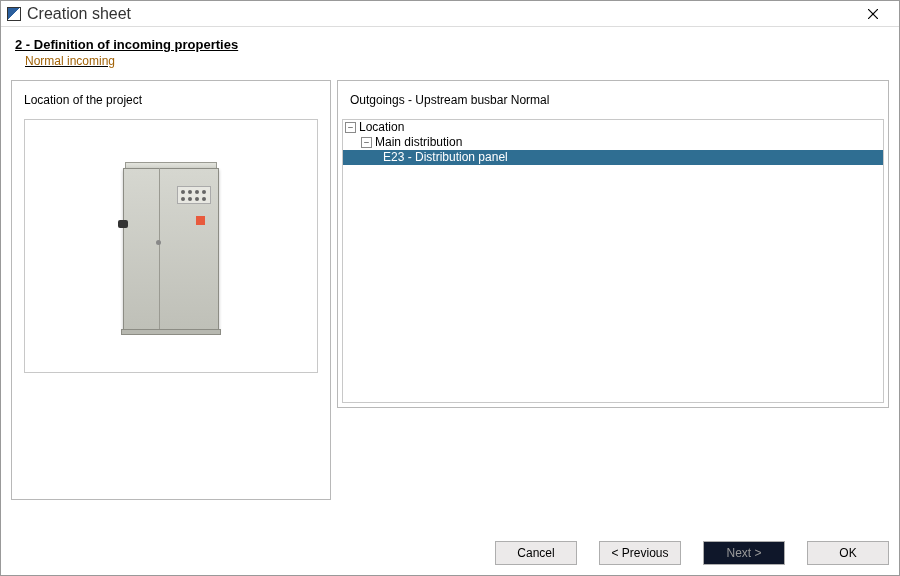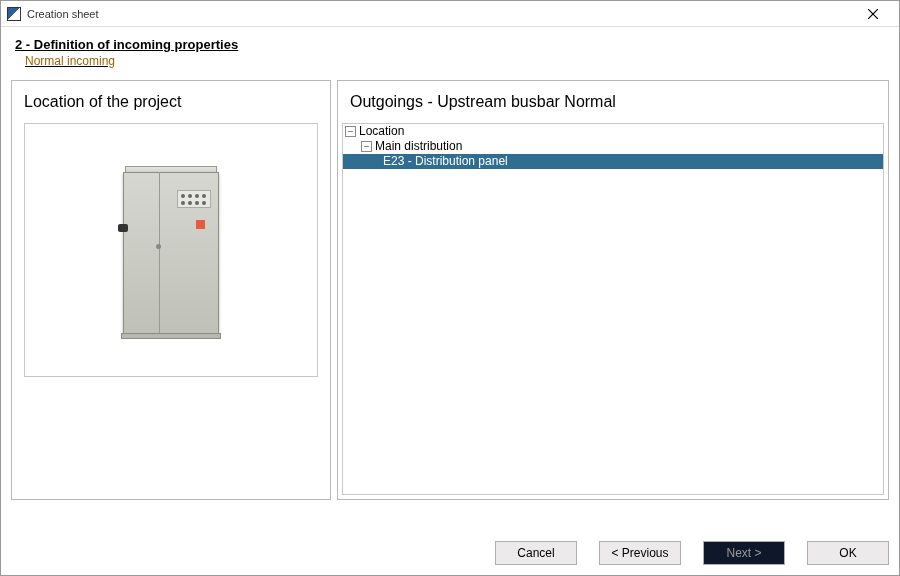--- a/index.html
+++ b/index.html
@@ -25,21 +25,21 @@
     padding: 0 6px 0 6px;
     border-bottom: 1px solid #ddd;
     background: #fff;
   }
   .titlebar .app-icon {
     width: 14px; height: 14px;
     margin-right: 6px;
     background: linear-gradient(135deg,#2b5f9e 50%, #fff 50%);
     border: 1px solid #333;
   }
-  .titlebar .title { flex: 1; font-size: 11px; color:#333;}
+  .titlebar .title { flex: 1; font-size: 16px; color:#333;}
   .titlebar .close {
     width: 40px; height: 24px;
     display: flex; align-items: center; justify-content: center;
     cursor: pointer;
   }
   .header {
     padding: 10px 14px 12px 14px;
     text-decoration: underline;
   }
   .header .step-title { font-weight: bold; font-size: 13px; margin-bottom: 2px;}
@@ -52,35 +52,35 @@
   }
   .panel-left {
     width: 320px;
     border: 1px solid #b8b8b8;
     padding: 12px 12px;
     margin-right: 6px;
     display: flex;
     flex-direction: column;
     height: 420px;
   }
-  .panel-title { font-size: 16px; margin-bottom: 12px; color:#000;}
+  .panel-title { font-size: 12px; margin-bottom: 12px; color:#000;}
   .image-box {
     border: 1px solid #c8c8c8;
     background:#fff;
     height: 254px;
     display:flex;
     align-items:center;
     justify-content:center;
     padding: 10px;
   }
   .panel-right {
     flex: 1;
     border: 1px solid #b8b8b8;
     padding: 12px 0 0 0;
-    height: 420px;
+    height: 328px;
     display:flex;
     flex-direction:column;
   }
   .panel-right .panel-title { padding-left: 12px; }
   .tree {
     border: 1px solid #c8c8c8;
     margin: 0 4px 4px 4px;
     flex:1;
     background:#fff;
     font-size: 12px;

